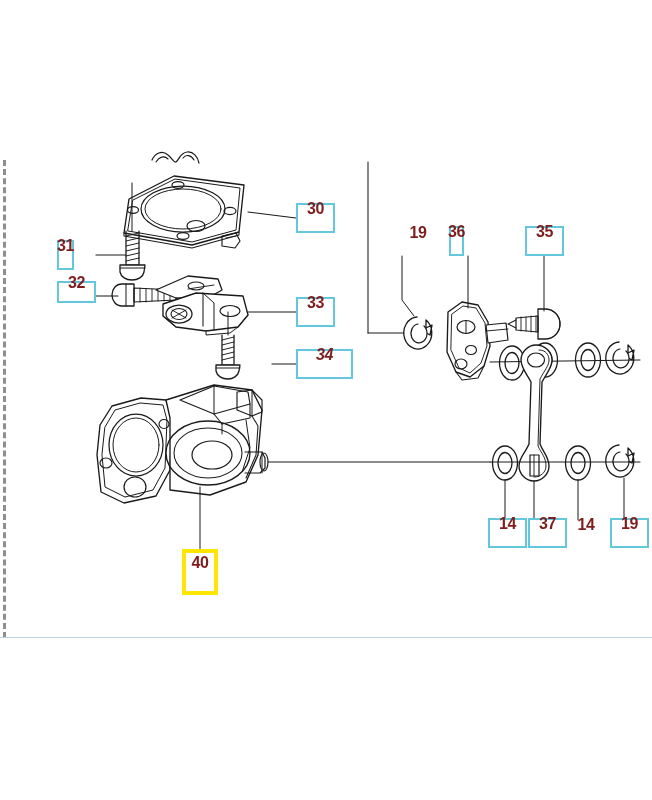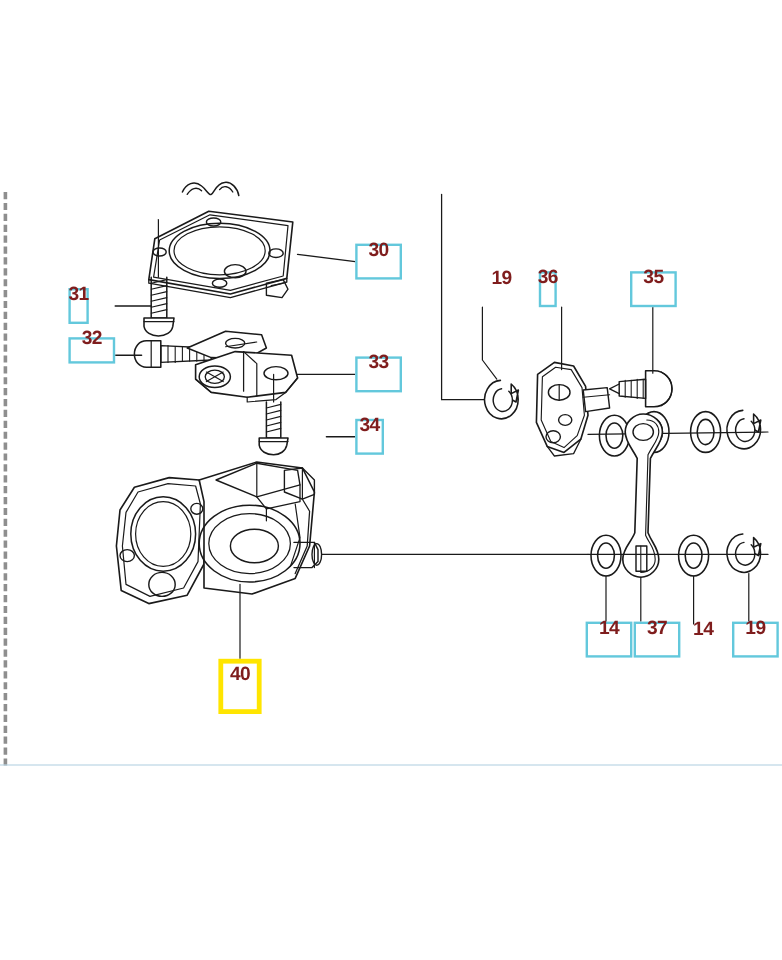--- a/index.html
+++ b/index.html
@@ -317,21 +317,21 @@
   </svg>
 
   <div class="callout boxed-cyan" style="left:296px; top:203px; width:39px; height:30px;">30</div>
 
   <div class="callout boxed-cyan" style="left:57px; top:240px; width:17px; height:30px;">31</div>
 
   <div class="callout boxed-cyan" style="left:57px; top:281px; width:39px; height:18px;">32</div>
 
   <div class="callout boxed-cyan" style="left:296px; top:297px; width:39px; height:30px;">33</div>
 
-  <div class="callout boxed-cyan" style="left:296px; top:349px; width:24px; height:30px;">34</div>
+  <div class="callout boxed-cyan" style="left:296px; top:349px; width:57px; height:30px;font-style:italic;">34</div>
 
   <div class="callout plain" style="left:402px; top:228px; width:32px; height:28px;">19</div>
 
   <div class="callout boxed-cyan" style="left:449px; top:226px; width:15px; height:30px;">36</div>
 
   <div class="callout boxed-cyan" style="left:525px; top:226px; width:39px; height:30px;">35</div>
 
   <div class="callout boxed-cyan" style="left:488px; top:518px; width:39px; height:30px;">14</div>
 
   <div class="callout boxed-cyan" style="left:528px; top:518px; width:39px; height:30px;">37</div>

